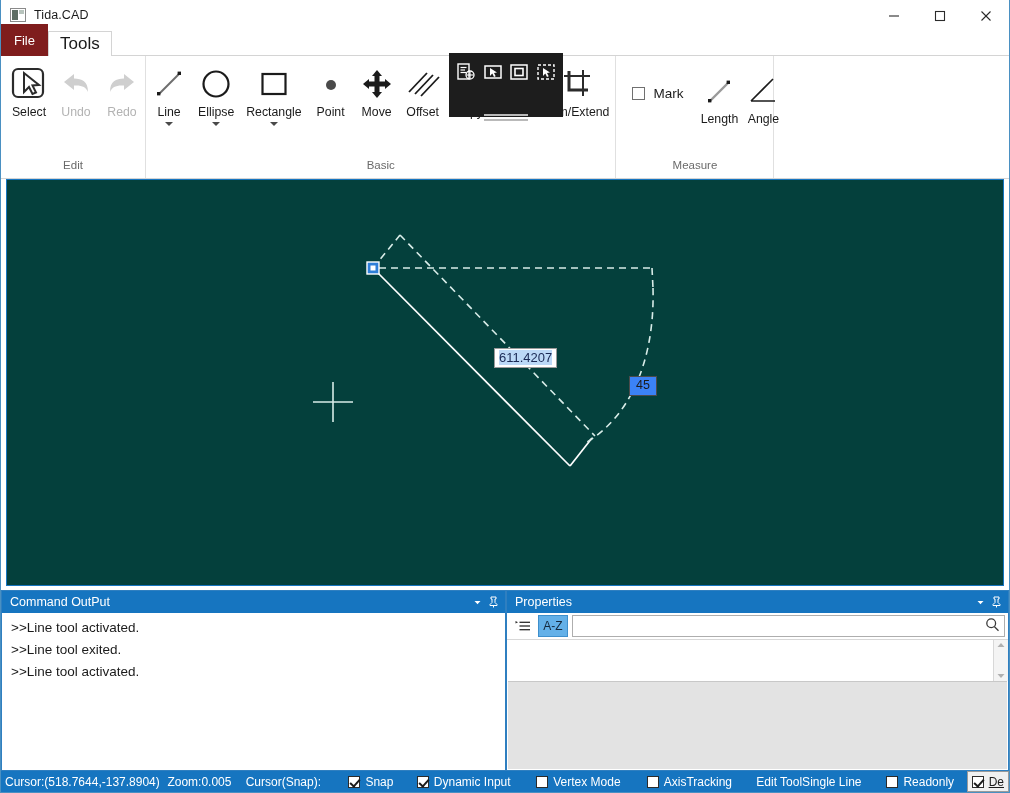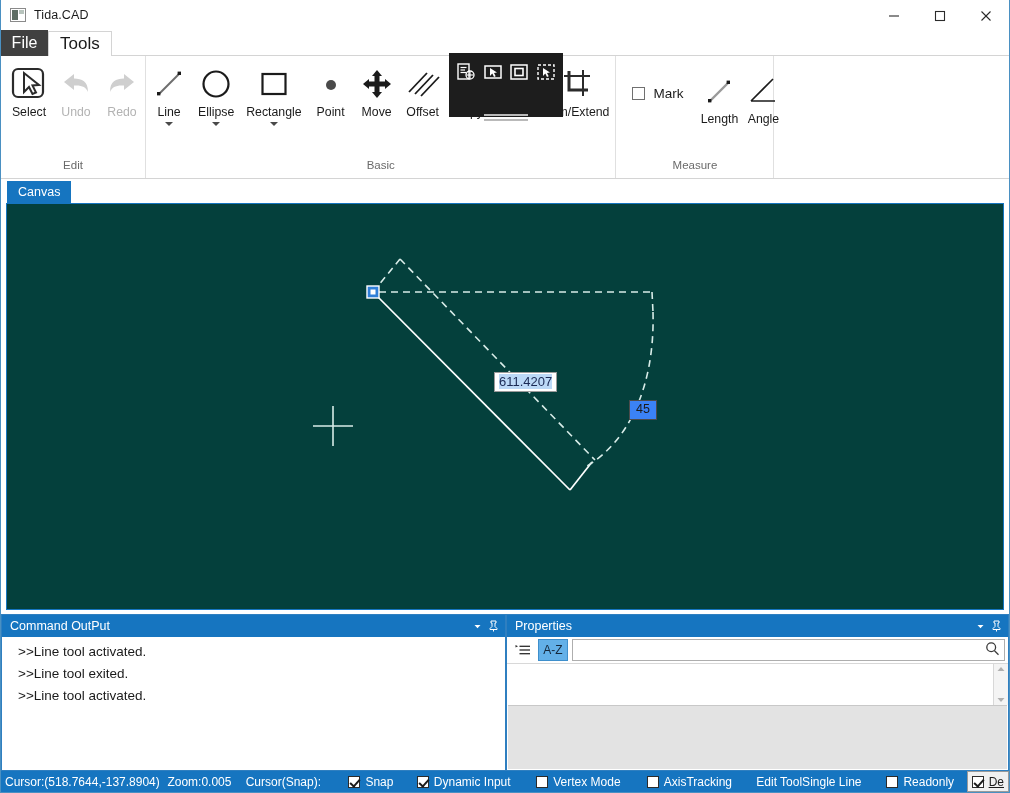--- a/index.html
+++ b/index.html
@@ -60,24 +60,24 @@
     height: 25px; min-height: 25px;
     display: flex; align-items: flex-end;
     background: #ffffff;
     position: relative;
   }
   .tabstrip::after {
     content: ""; position: absolute; left: 0; right: 0; bottom: 0;
     height: 1px; background: #d4d4d4;
   }
   .tab-file {
-    width: 47px; height: 26px;
-    background: #404040; color: #ffffff;
+    width: 47px; height: 32px;
+    background: #7f1d1d; color: #ffffff;
     display: flex; align-items: center; justify-content: center;
-    font-size: 16px; position: relative; z-index: 2;
+    font-size: 13px; position: relative; z-index: 2;
   }
   .tab-tools {
     min-width: 52px; height: 25px; padding: 0 11px;
     background: #ffffff; color: #1b1b1b;
     display: flex; align-items: center; justify-content: center;
     font-size: 17px;
     border-left: 1px solid #d4d4d4;
     border-right: 1px solid #d4d4d4;
     border-top: 1px solid #d4d4d4;
     position: relative; z-index: 3;
@@ -208,21 +208,21 @@
     height: 22px; min-height: 22px; background: #1675c0;
     display: flex; align-items: center; color: #ffffff;
     padding: 0 4px 0 8px; font-size: 12.5px;
   }
   .panel-title { flex: 1; }
   .hbtn {
     width: 16px; height: 18px; display: flex;
     align-items: center; justify-content: center; color: #ffffff;
   }
   .cmd-body {
-    flex: 1; padding: 4px 0 0 16px; overflow: hidden;
+    flex: 1; padding: 4px 0 0 9px; overflow: hidden;
     background: #ffffff;
   }
   .cmd-line {
     font-size: 13.5px; color: #1b1b1b; line-height: 22px;
     white-space: nowrap;
   }
   .props-toolbar {
     height: 26px; min-height: 26px; display: flex; align-items: center;
     padding: 2px 3px; gap: 2px; background: #ffffff;
   }
@@ -518,23 +518,20 @@
         </svg>
       </div>
     </div>
     <div class="overlay-lines">
       <div style="width:44px;"></div>
       <div style="width:44px;"></div>
     </div>
 
   </div>
 
-  <div class="doctabs">
-    <div class="doctab">Canvas</div>
-  </div>
 
   <div class="canvas-wrap">
     <svg width="998" height="405" viewBox="0 0 998 405">
 
       <path d="M366 88 L563 286" stroke="#ffffff" stroke-width="1.7" fill="none"></path>
       <path d="M563 286 L585 258" stroke="#ffffff" stroke-width="1.7" fill="none"></path>
 
       <path d="M366 88 L393 55" stroke="#d8ece8" stroke-width="1.6" fill="none" stroke-dasharray="7 5"></path>
       <path d="M393 55 L588 256" stroke="#d8ece8" stroke-width="1.6" fill="none" stroke-dasharray="7 5"></path>
 

